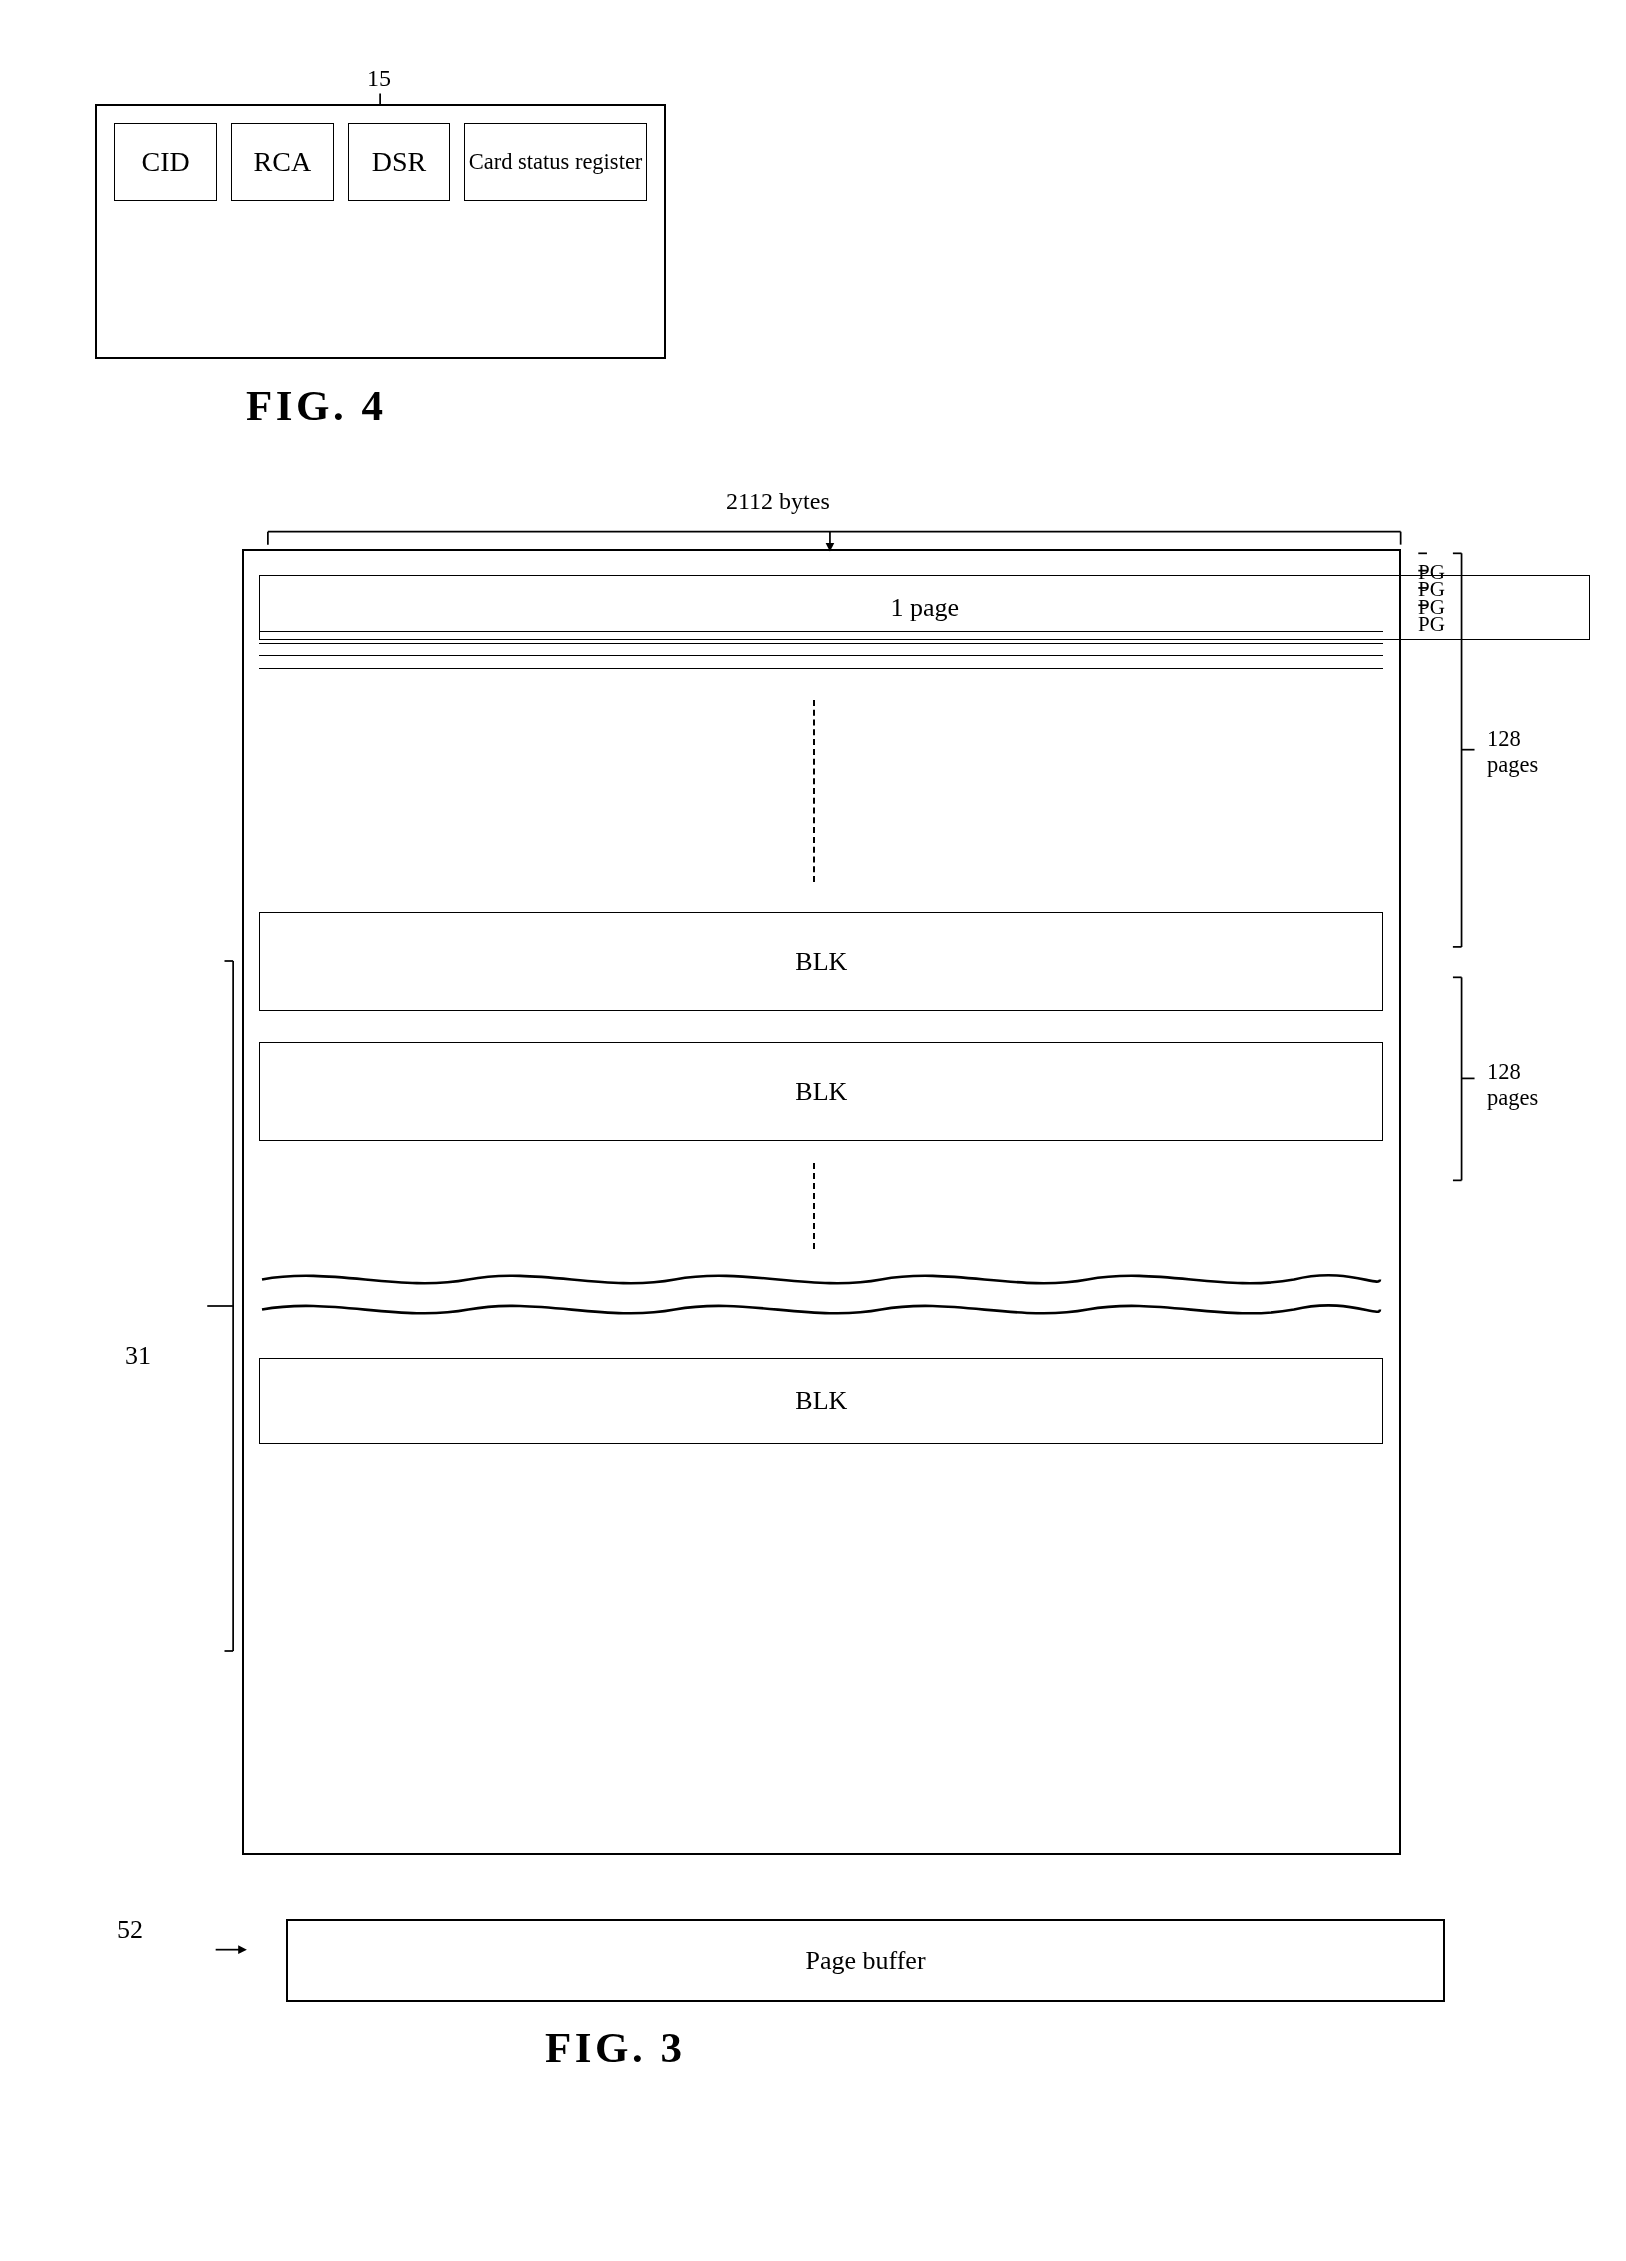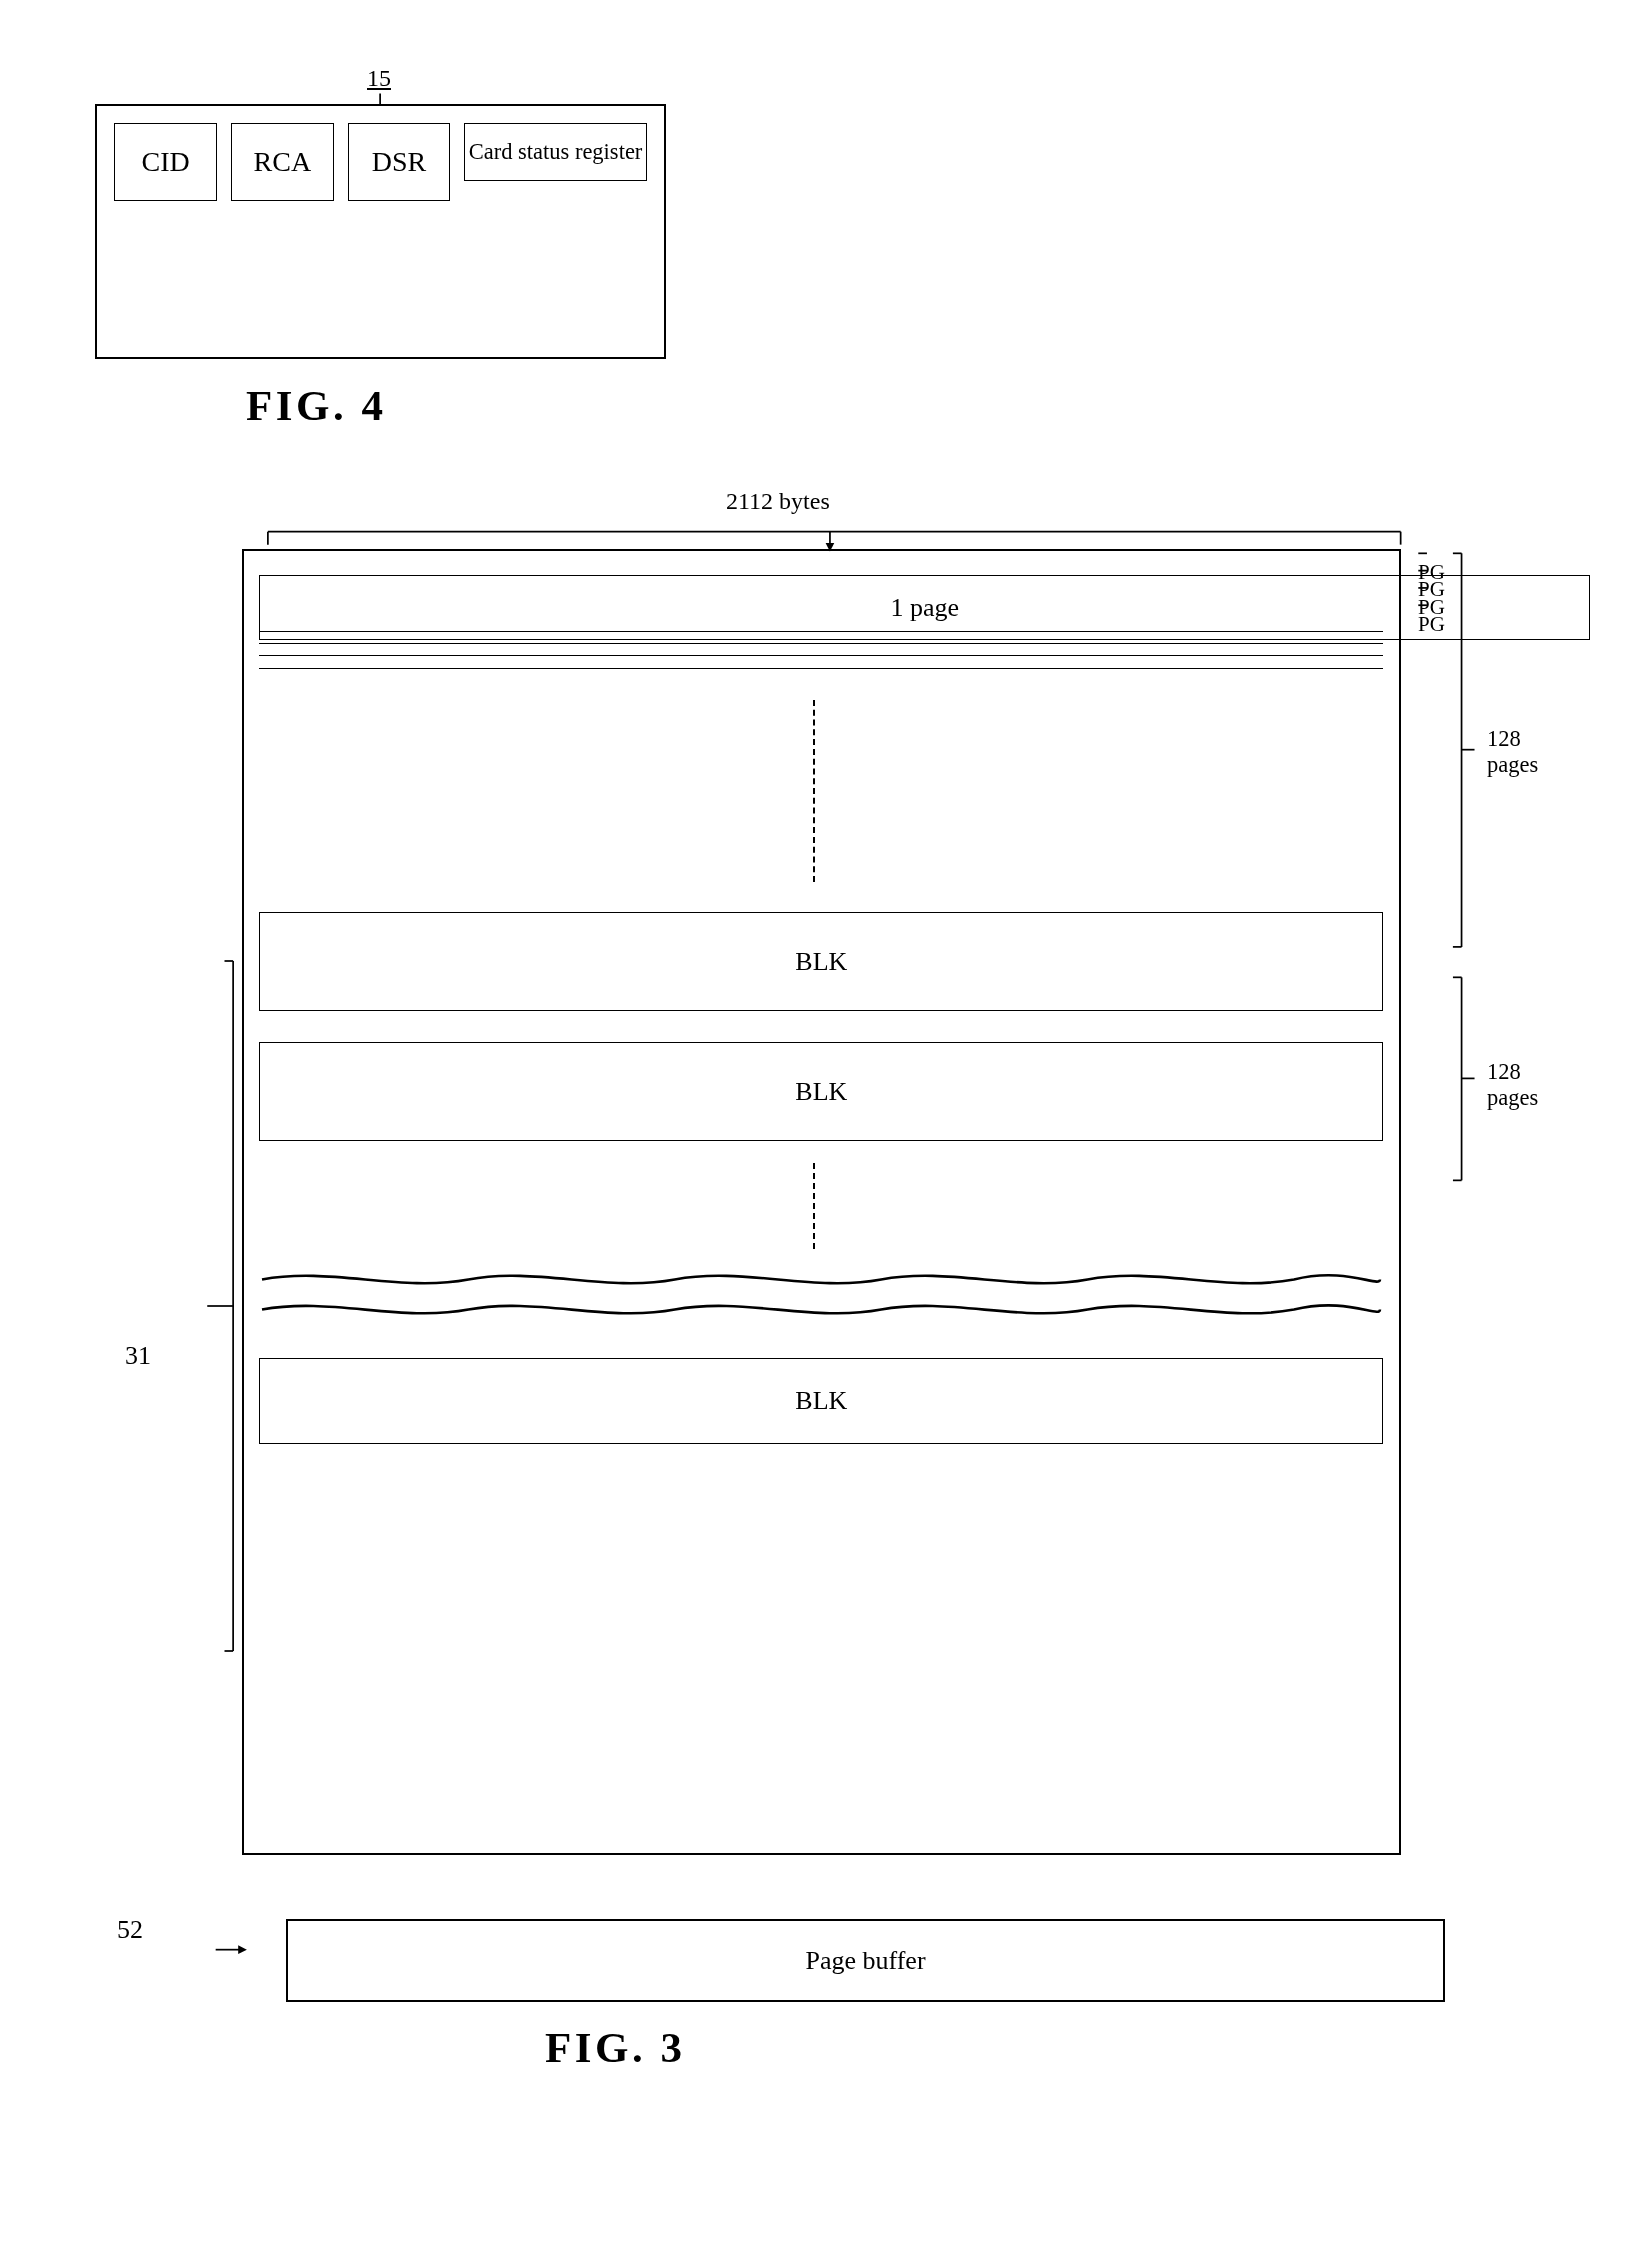--- a/index.html
+++ b/index.html
@@ -36,38 +36,38 @@
       font-weight: normal;
     }
 
     .fig2-cell-small {
       width: 112px;
       height: 78px;
     }
 
     .fig2-cell-large {
       width: 199px;
-      height: 58px;
+      height: 78px;
       font-size: 22.5px;
     }
 
     
     .fig3-area {
       position: absolute;
       top: 484px;
       left: 69px;
       width: 1470px;
     }
   </style>
 </head>
 <body>
 
 <div class="fig2-container">
 
-  <div style="position:absolute; top:13px; left:298px; font-size:24px;text-decoration:underline;">15</div>
+  <div style="position:absolute; top:13px; left:298px; font-size:24px;">15</div>
 
   <svg style="position:absolute; top:0; left:0; width:605px; height:69px;" viewBox="0 0 700 80" width="605" height="69">
     <line x1="360" y1="48" x2="360" y2="62" stroke="#000" stroke-width="2"></line>
   </svg>
 
   <div style="position:absolute; top:52px; left:26px; width:571px; height:255px; border:2.6px solid #000;">
 
     <div class="fig2-row" style="padding: 17.3px 17.3px 0 17.3px; display:flex; gap:14px;">
       <div class="fig2-cell fig2-cell-small">CID</div>
       <div class="fig2-cell fig2-cell-small">RCA</div>

